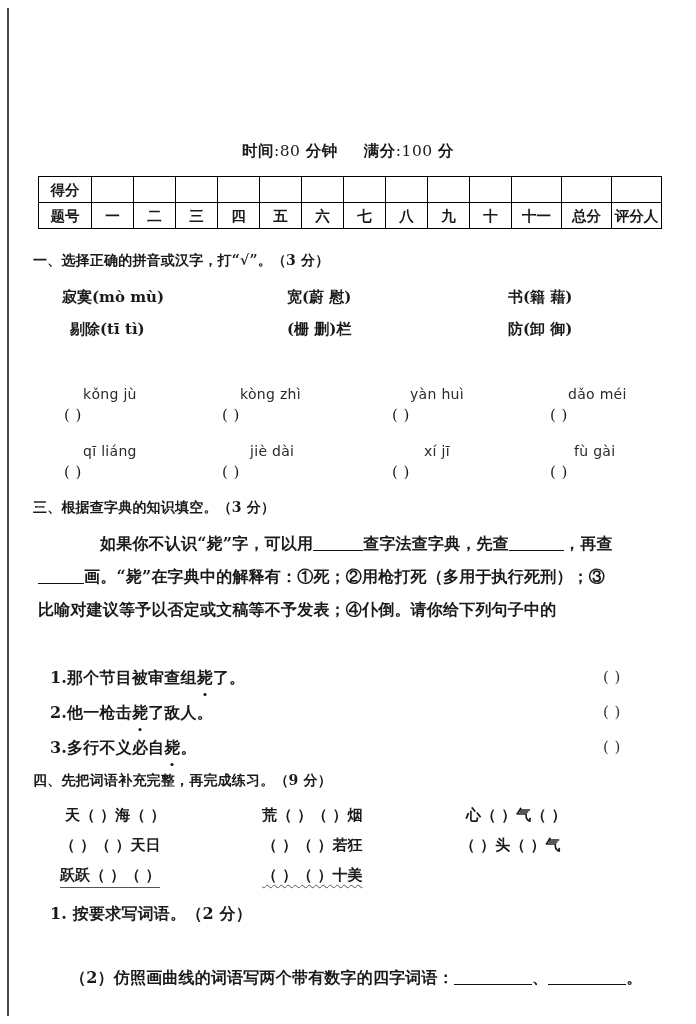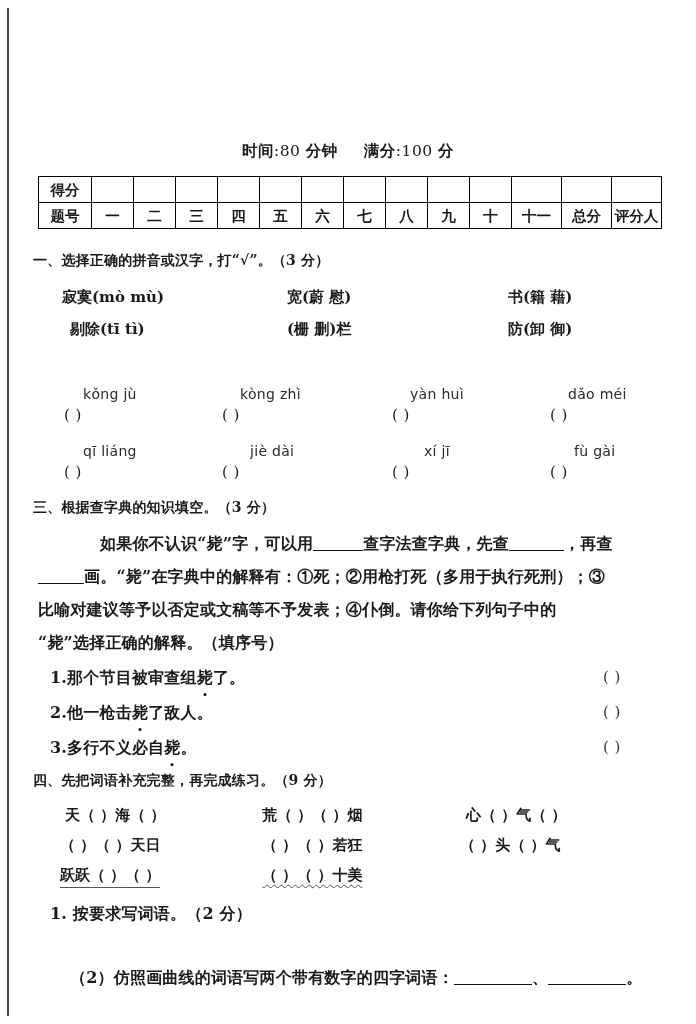--- a/index.html
+++ b/index.html
@@ -260,21 +260,20 @@
   <div class="para" style="left:100px; top:534px;">
     <span>如果你不认识“毙”字，可以用</span><span class="blank-line bl-50"></span><span>查字法查字典，先查</span><span class="blank-line bl-55"></span><span>，再查</span>
   </div>
 
   <div class="para" style="left:38px; top:567px;">
     <span class="blank-line bl-46"></span><span>画。“毙”在字典中的解释有：①死；②用枪打死（多用于执行死刑）；③</span>
   </div>
 
   <div class="para" style="left:38px; top:600px;">比喻对建议等予以否定或文稿等不予发表；④仆倒。请你给下列句子中的</div>
 
-  <div class="para" style="left:38px; top:633px;">“毙”选择正确的解释。（填序号）</div>
 
   <div class="para" style="left:50px; top:668px;">
     <span>1.</span><span>那个节目被审查组</span><span class="dotted">毙</span><span>了。</span>
   </div>
   <div class="ans-paren" style="left:603px; top:668px;">(        )</div>
 
   <div class="para" style="left:50px; top:703px;">
     <span>2.</span><span>他一枪击</span><span class="dotted">毙</span><span>了敌人。</span>
   </div>
   <div class="ans-paren" style="left:603px; top:703px;">(        )</div>

